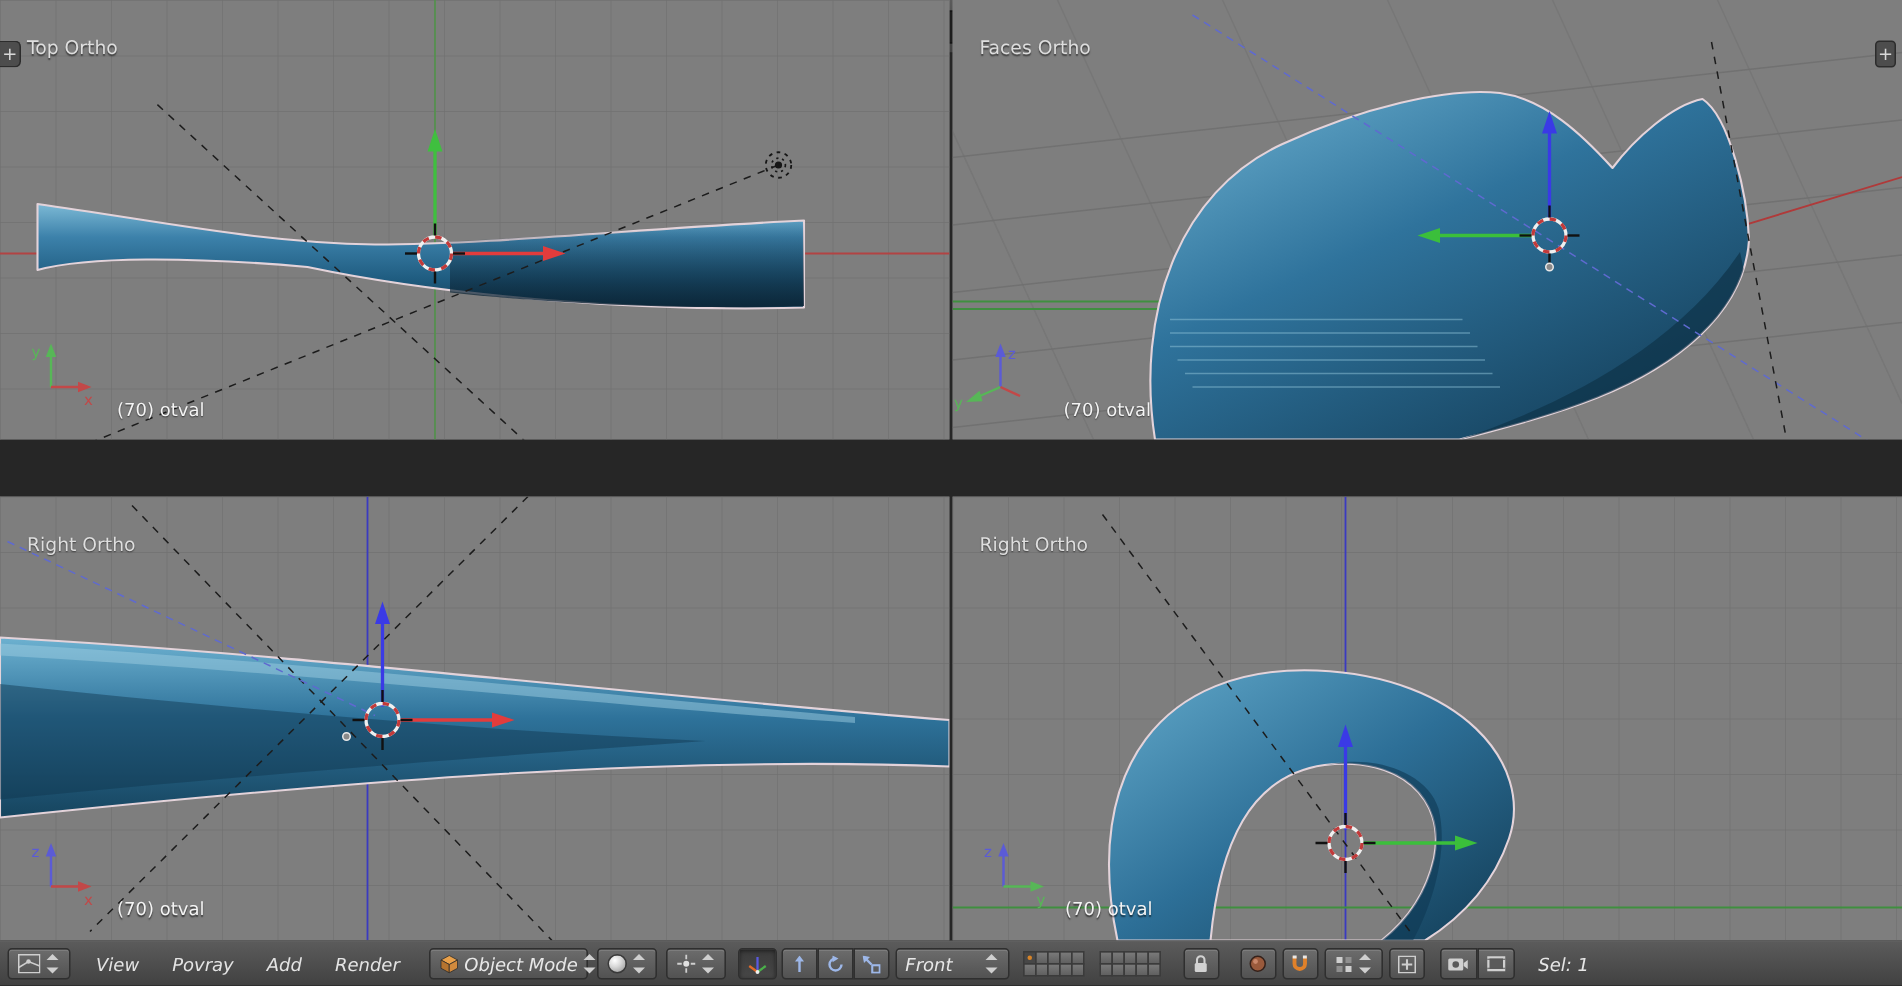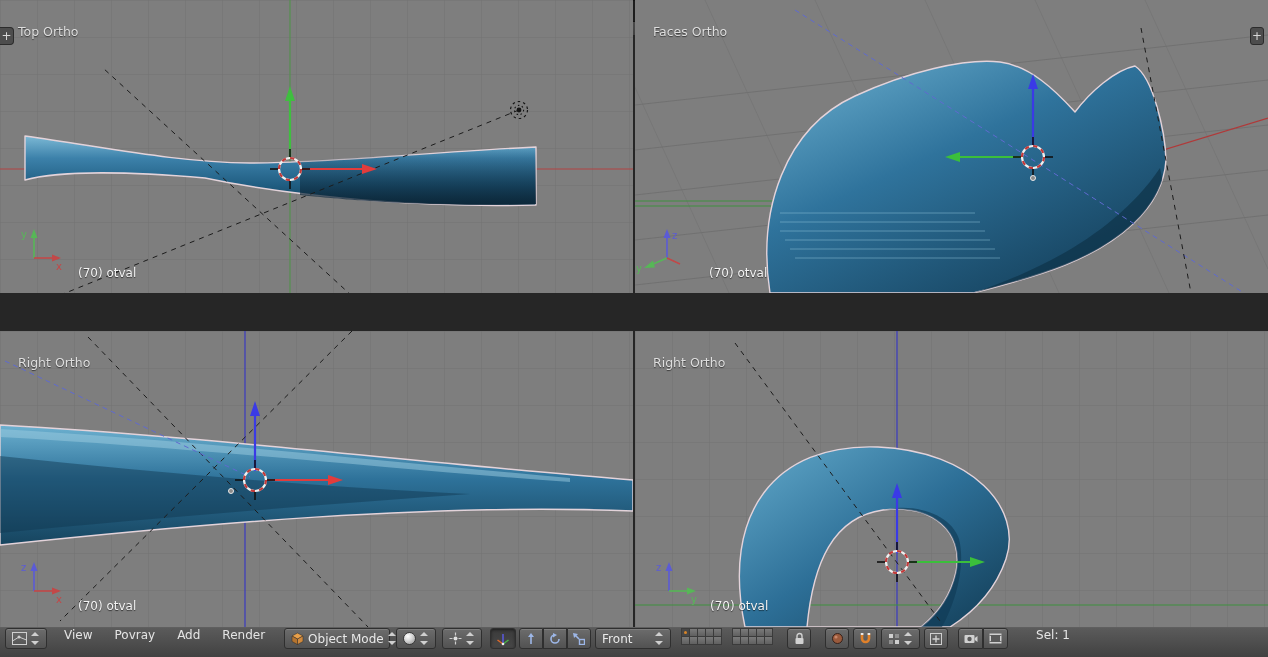--- a/index.html
+++ b/index.html
@@ -3,22 +3,22 @@
 <meta charset="utf-8">
 <style>
   * { box-sizing: border-box; user-select: none; }
   html,body { margin:0; padding:0; }
   body {
     width:1268px; height:657px; overflow:hidden; position:relative;
     background:#262626; font-family:"DejaVu Sans", sans-serif; font-size:12px;
   }
   
   .bar {
-    position:absolute; left:0; width:1268px; display:flex; align-items:flex-start;
-    background:linear-gradient(#5b5b5b,#414141); color:#e3e3e3;
+    position:absolute; left:0; width:1268px; display:flex; align-items:center;
+    background:linear-gradient(#5b5b5b,#414141); color:#e3e3e3;font-style:italic;
   }
   .topbar { top:0; height:36px; border-bottom:1px solid #252525; }
   .bottombar { top:627px; height:30px; border-top:1px solid #5f5f5f; }
   .menu-item { padding:0 11px; color:#e4e4e4; cursor:default; white-space:nowrap; }
   .btn, .select {
     background:linear-gradient(#6c6c6c,#525252); border:1px solid #2f2f2f; border-radius:3px;
     height:22px; display:flex; align-items:center; gap:4px; padding:0 6px;
     box-shadow:inset 0 1px 0 rgba(255,255,255,.12); color:#e8e8e8; white-space:nowrap;
   }
   .bottombar .btn, .bottombar .select { height:21px; }
@@ -63,21 +63,21 @@
   .sphere-icon { width:13px; height:13px; border-radius:50%;
     background:radial-gradient(circle at 35% 30%, #ffffff 0%, #d9d9d9 40%, #8f8f8f 100%);
     border:1px solid #3a3a3a; display:inline-block; }
   .toggle.pressed { background:linear-gradient(#3b3b3b,#474747); box-shadow:inset 0 1px 3px rgba(0,0,0,.5); }
   .layers { display:flex; gap:4px; margin-left:10px; }
   .layer-group { display:flex; flex-wrap:wrap; width:47px; }
   .layer-cell { width:9px; height:9px; background:linear-gradient(#7a7a7a,#606060);
     border:1px solid #3b3b3b; margin:-0.5px; position:relative; }
   .layer-cell.active { background:#474747; }
   .layer-cell.active::after { content:""; position:absolute; inset:2px; border-radius:50%; background:#d78428; }
-  .sel-count { margin-left:28px; color:#e6e6e6; }
+  .sel-count { margin-left:16px; color:#e6e6e6; }
   svg { display:block; }
   .icon { flex:0 0 auto; }
 </style>
 </head>
 <body>
 
 <div class="bar topbar">
   <div class="btn" style="margin-left:6px">
     <svg class="icon" width="15" height="15" viewBox="0 0 15 15">
       <circle cx="7.5" cy="7.5" r="6" fill="none" stroke="#d8d8d8" stroke-width="1.4"></circle>

